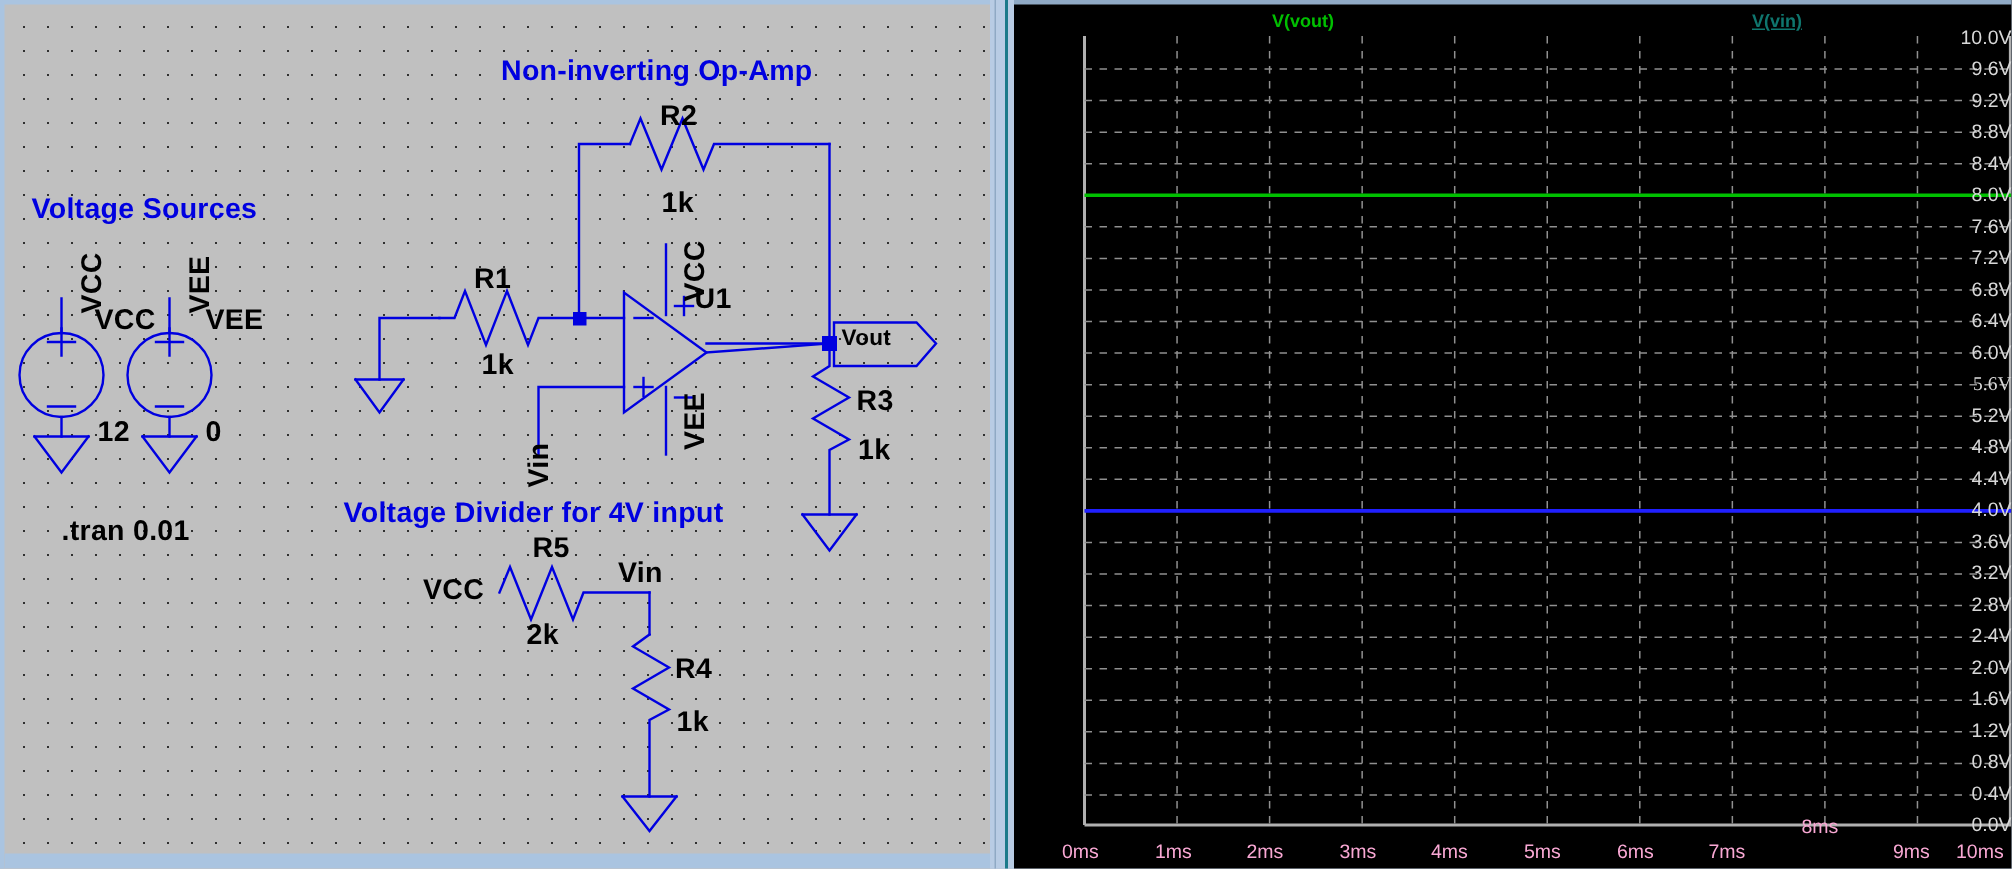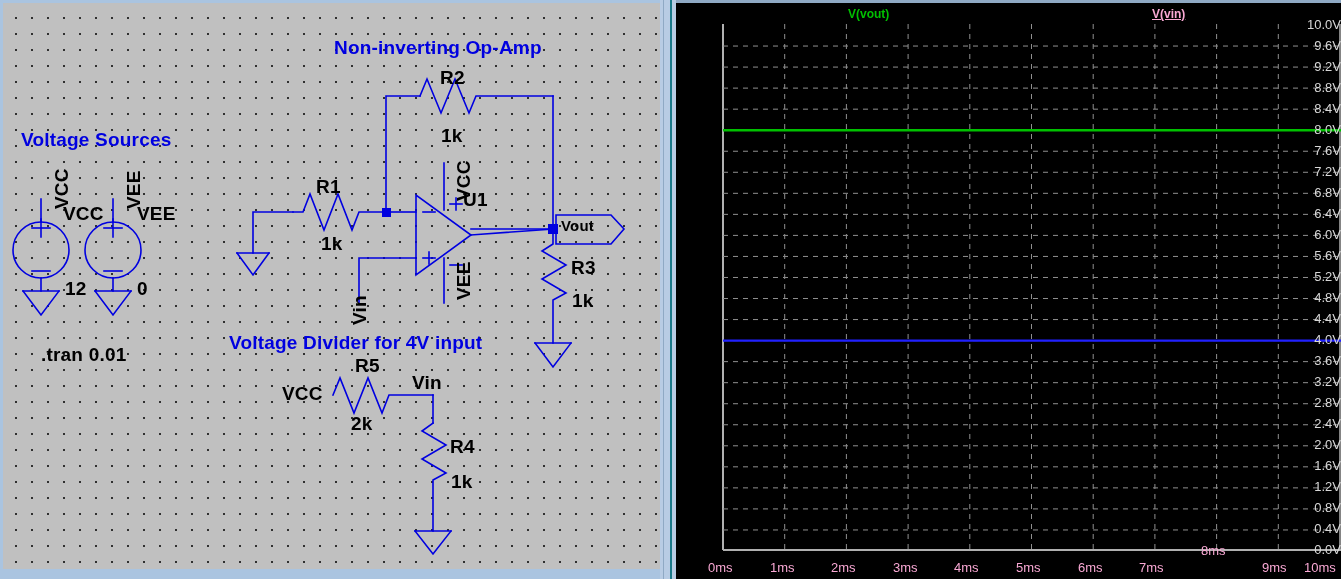--- a/index.html
+++ b/index.html
@@ -165,21 +165,21 @@
   </div>
 
   <div id="splitter">
     <div class="bar1"></div>
     <div class="bar2"></div>
   </div>
 
   <div id="wave-pane">
 
     <div class="legend" style="left:172px;color:#00c000;">V(vout)</div>
-    <div class="legend" style="left:476px;color:#f9a8d4;text-decoration:underline;">V(vin)</div>
+    <div class="legend" style="left:492px;color:#0f766e;text-decoration:underline;">V(vin)</div>
 
     <svg id="wave-svg" viewBox="0 0 665 579">
 
       <line x1="47" y1="21" x2="47" y2="547" stroke="#b0b0b0" stroke-width="2"></line>
       <line x1="47" y1="547" x2="665" y2="547" stroke="#b0b0b0" stroke-width="2"></line>
       <line x1="664" y1="21" x2="664" y2="547" stroke="#b0b0b0" stroke-width="1.5"></line>
 
       <g stroke="#909090" stroke-width="1" stroke-dasharray="5,5">
         <line x1="47" y1="526.96" x2="664" y2="526.96"></line>
         <line x1="47" y1="505.92" x2="664" y2="505.92"></line>
@@ -227,21 +227,21 @@
     <div class="ytick" style="top:36px;  width:45px;">9.6V</div>
     <div class="ytick" style="top:57px;  width:45px;">9.2V</div>
     <div class="ytick" style="top:78px;  width:45px;">8.8V</div>
     <div class="ytick" style="top:99px;  width:45px;">8.4V</div>
     <div class="ytick" style="top:120px; width:45px;">8.0V</div>
     <div class="ytick" style="top:141px; width:45px;">7.6V</div>
     <div class="ytick" style="top:162px; width:45px;">7.2V</div>
     <div class="ytick" style="top:183px; width:45px;">6.8V</div>
     <div class="ytick" style="top:204px; width:45px;">6.4V</div>
     <div class="ytick" style="top:225px; width:45px;text-align:right;">6.0V</div>
-    <div class="ytick" style="top:246px; width:45px;">5.6V</div>
+    <div class="ytick" style="top:246px; width:45px;font-family:Liberation Serif, serif;">5.6V</div>
     <div class="ytick" style="top:267px; width:45px;">5.2V</div>
     <div class="ytick" style="top:288px; width:45px;">4.8V</div>
     <div class="ytick" style="top:309px; width:45px;">4.4V</div>
     <div class="ytick" style="top:330px; width:45px;">4.0V</div>
     <div class="ytick" style="top:351px; width:45px;">3.6V</div>
     <div class="ytick" style="top:372px; width:45px;">3.2V</div>
     <div class="ytick" style="top:393px; width:45px;">2.8V</div>
     <div class="ytick" style="top:414px; width:45px;">2.4V</div>
     <div class="ytick" style="top:435px; width:45px;">2.0V</div>
     <div class="ytick" style="top:456px; width:45px;">1.6V</div>

